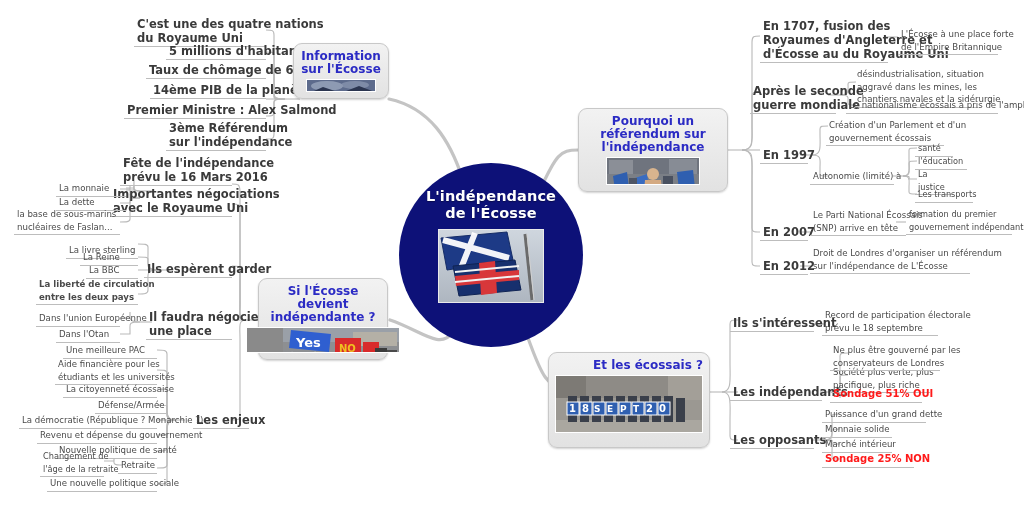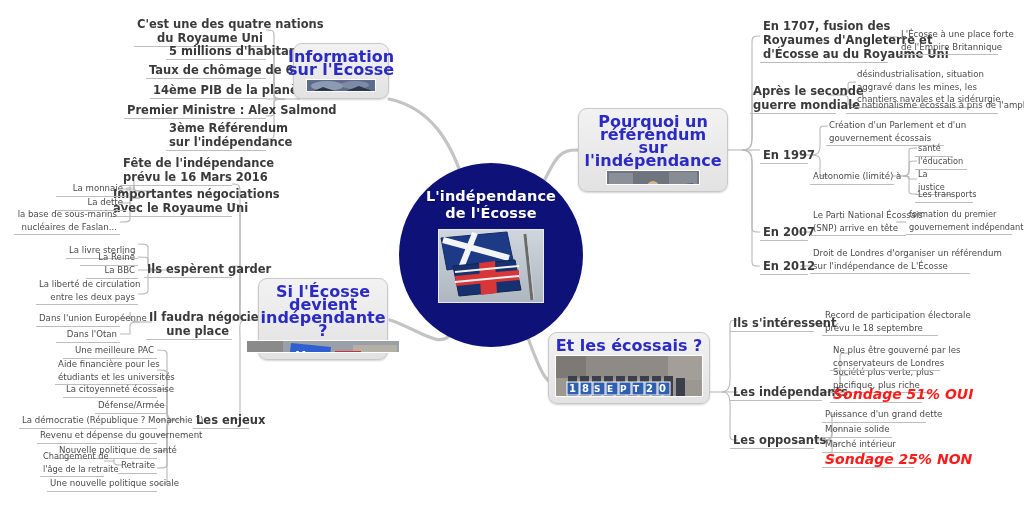--- a/index.html
+++ b/index.html
@@ -31,38 +31,38 @@
   
   .topic-box{
     position:absolute;z-index:5;
     background:linear-gradient(#f2f2f2,#e2e2e2);
     border:1px solid #c8c8c8;border-radius:9px;
     box-shadow:0 1px 2px rgba(0,0,0,.18);
     display:flex;flex-direction:column;align-items:center;
     padding:4px 6px 6px 6px;box-sizing:border-box;
   }
   .topic-title{
-    color:#2b2bc4;font-weight:bold;font-size:16px;line-height:13px;
+    color:#2b2bc4;font-weight:bold;font-size:12px;line-height:13px;
     text-align:center;margin:2px 0 3px 0;
   }
   .topic-img{border:1px solid #ffffff;position:relative;overflow:hidden;background:#8a8a8a;}
 
   
   .node{position:absolute;z-index:4;box-sizing:border-box;}
   .node .txt{
     display:block;white-space:pre;line-height:12.5px;
     padding:0 3px 1px 3px;
   }
   .lvl1 .txt{font-weight:bold;font-size:11.5px;color:#3a3a3a;line-height:14px;}
   .lvl2 .txt{font-size:8.6px;color:#4a4a4a;}
   .lvl3 .txt{font-size:8.2px;color:#4a4a4a;}
   .under{border-bottom:1px solid #bdbdbd;}
-  .right-align{text-align:right;}
+  .right-align{}
   .left-align{text-align:left;}
-  .red .txt{color:#ff1a1a;font-weight:bold;font-size:14px;font-style:italic;}
+  .red .txt{color:#ff1a1a;font-weight:bold;font-size:10px;}
 </style>
 </head>
 <body>
 
 <div id="map">
 
   <svg class="links" viewBox="0 0 1024 507">
     <g fill="none" stroke="#c4c4c4" stroke-width="3.2" stroke-linecap="round">
 
       <path d="M463,180 C450,140 430,108 389,99"></path>
@@ -259,21 +259,21 @@
         <rect x="80" y="14" width="16" height="14" fill="#d92b2b"></rect>
         <path d="M6,24 L56,28 L52,44 L2,44 Z" fill="#2f5fd0"></path>
         <path d="M8,26 L54,43 M34,25 L20,44" stroke="#ffffff" stroke-width="5"></path>
         <rect x="56" y="28" width="12" height="16" fill="#b02525"></rect>
         <rect x="92" y="20" width="12" height="24" fill="#3b3b3b"></rect>
         <rect x="104" y="22" width="10" height="22" fill="#4a4a4a"></rect>
       </svg>
     </div>
   </div>
 
-  <div class="topic-box" style="left:548px;top:332px;width:162px;height:72px;">
+  <div class="topic-box" style="left:548px;top:352px;width:162px;height:96px;align-items:flex-end;">
     <div class="topic-title">
       <span>Et les écossais ?</span>
     </div>
     <div class="topic-img" style="width:146px;height:56px;">
       <svg viewBox="0 0 146 56" width="146" height="56" preserveAspectRatio="none">
         <rect width="146" height="56" fill="#9b9892"></rect>
         <rect width="146" height="22" fill="#8e8b86"></rect>
         <rect x="0" y="0" width="30" height="22" fill="#7d7a75"></rect>
         <rect x="112" y="0" width="34" height="24" fill="#a39f98"></rect>
         <rect y="44" width="146" height="12" fill="#aaa7a0"></rect>
@@ -357,21 +357,21 @@
     </div>
   <div class="node lvl2 right-align" style="left:66px;top:244px;width:72px;">
     <span class="txt under">La livre sterling</span>
     </div>
   <div class="node lvl2 right-align" style="left:80px;top:251px;width:58px;">
     <span class="txt under">La Reine</span>
     </div>
   <div class="node lvl2 right-align" style="left:86px;top:264px;width:52px;">
     <span class="txt under">La BBC</span>
     </div>
-  <div class="node lvl2 right-align" style="left:36px;top:278px;width:102px;">
+  <div class="node lvl2 right-align" style="left:36px;top:278px;width:102px;font-weight:bold;">
     <span class="txt under">La liberté de circulation
 entre les deux pays</span>
     </div>
 
   <div class="node lvl1 right-align" style="left:146px;top:310px;width:86px;">
     <span class="txt under">Il faudra négocier
 une place</span>
     </div>
   <div class="node lvl2 right-align" style="left:36px;top:312px;width:84px;">
     <span class="txt under">Dans l'union Européenne</span>

